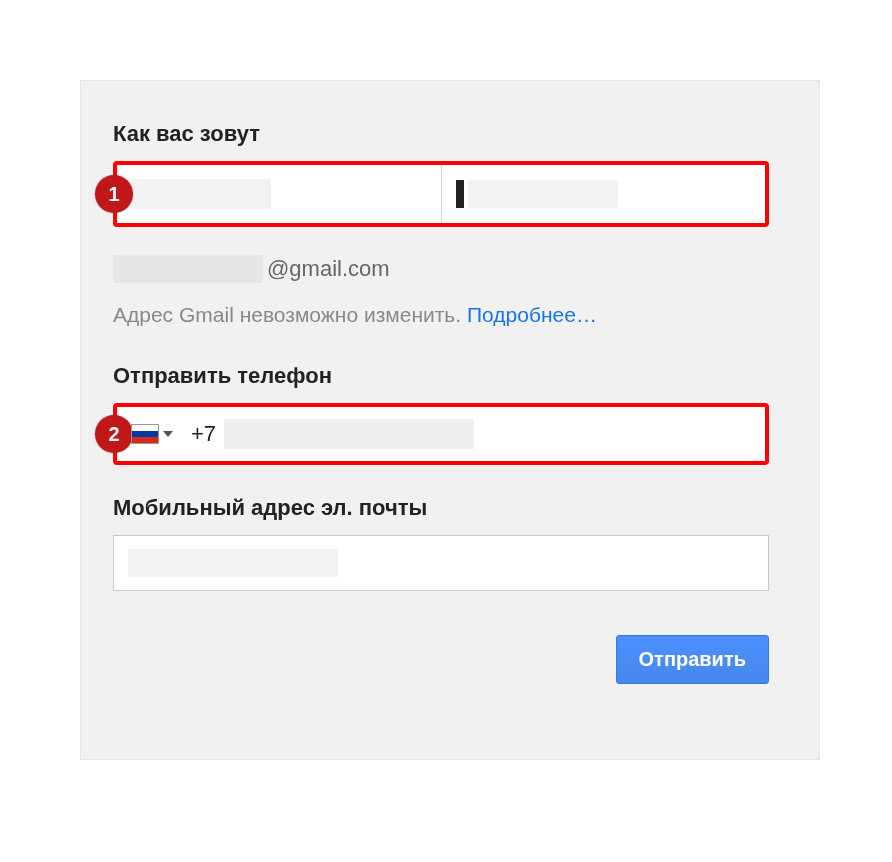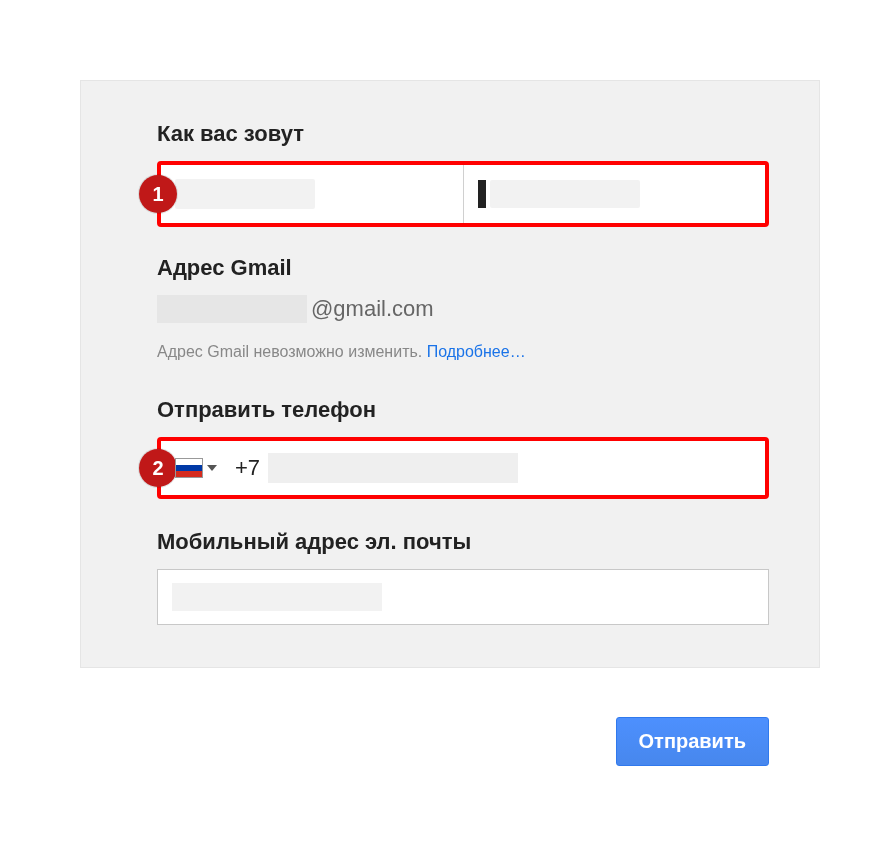--- a/index.html
+++ b/index.html
@@ -12,24 +12,24 @@
       background: #ffffff;
       width: 892px;
       height: 862px;
       position: relative;
     }
     .form-panel {
       position: absolute;
       left: 80px;
       top: 80px;
       width: 740px;
-      height: 588px;
+      height: 680px;
       background: #f1f1f1;
       border: 1px solid #e5e5e5;
-      padding: 40px 50px 30px 76px;
+      padding: 40px 50px 30px 32px;
     }
     .field-group {
       position: relative;
       margin-bottom: 28px;
     }
     .field-label {
       font-size: 22px;
       font-weight: bold;
       color: #222;
       margin-bottom: 14px;
@@ -101,21 +101,21 @@
       margin-bottom: 20px;
       text-align: right;
     }
     .redact-email-local {
       width: 150px;
       height: 28px;
       background: #e6e6e6;
       margin-right: 4px;
     }
     .gmail-note {
-      font-size: 16px;
+      font-size: 21px;
       color: #888;
     }
     .gmail-note a {
       color: #1a73e8;
       text-decoration: none;
     }
     .phone-box {
       height: 62px;
       display: flex;
       align-items: center;
@@ -178,21 +178,20 @@
     .submit-btn {
       background: #4d90fe;
       background: linear-gradient(#4d90fe, #4787ed);
       border: 1px solid #3079ed;
       color: #fff;
       font-size: 20px;
       font-weight: bold;
       padding: 12px 22px;
       border-radius: 3px;
       cursor: pointer;
-      margin-top: 48px;
     }
   </style>
 </head>
 <body>
 
 <div class="form-panel">
 
   <div class="field-group">
     <span class="field-label">Как вас зовут</span>
     <div class="highlight-box">
@@ -203,21 +202,20 @@
         </div>
         <div class="name-cell">
           <span class="redact-last-a"></span>
           <span class="redacted-block redact-last-b"></span>
         </div>
       </div>
     </div>
   </div>
 
   <div class="field-group" style="margin-bottom:18px;">
-    <span class="field-label">Адрес Gmail</span>
     <div class="gmail-address-line">
       <span class="redact-email-local"></span>
       <span>@gmail.com</span>
     </div>
     <div class="gmail-note">
       <span>Адрес Gmail невозможно изменить. </span><a href="#">Подробнее…</a>
     </div>
   </div>
 
   <div class="field-group" style="margin-top:36px;">

